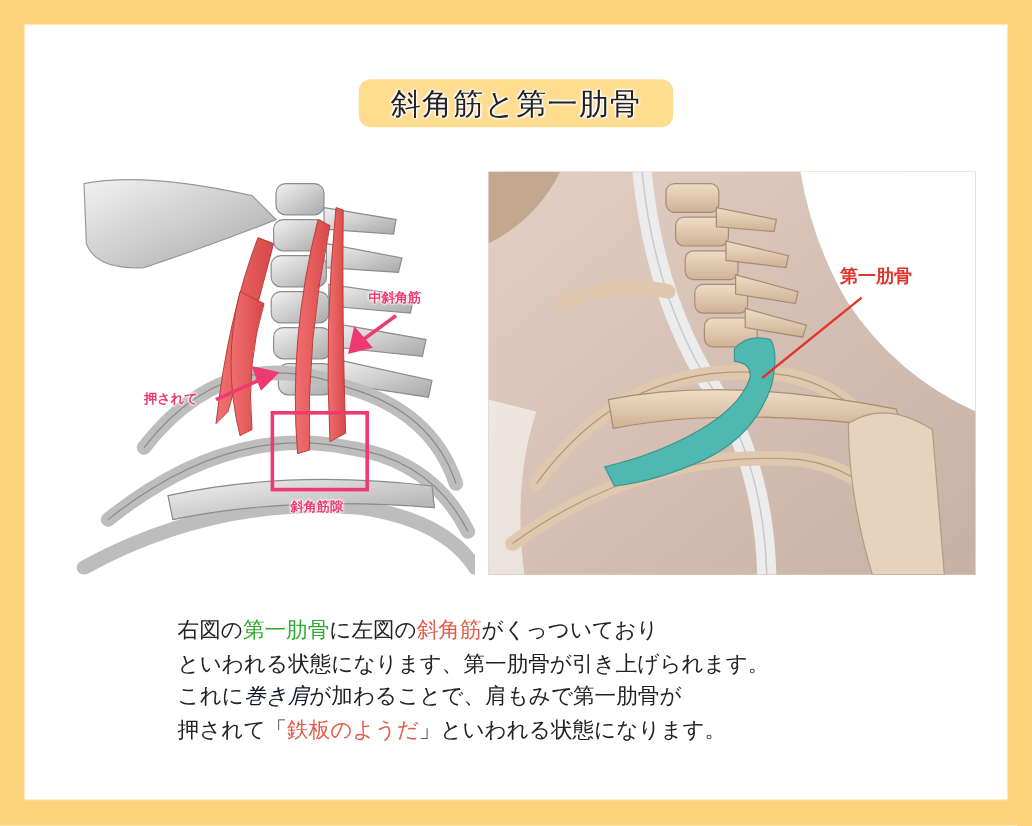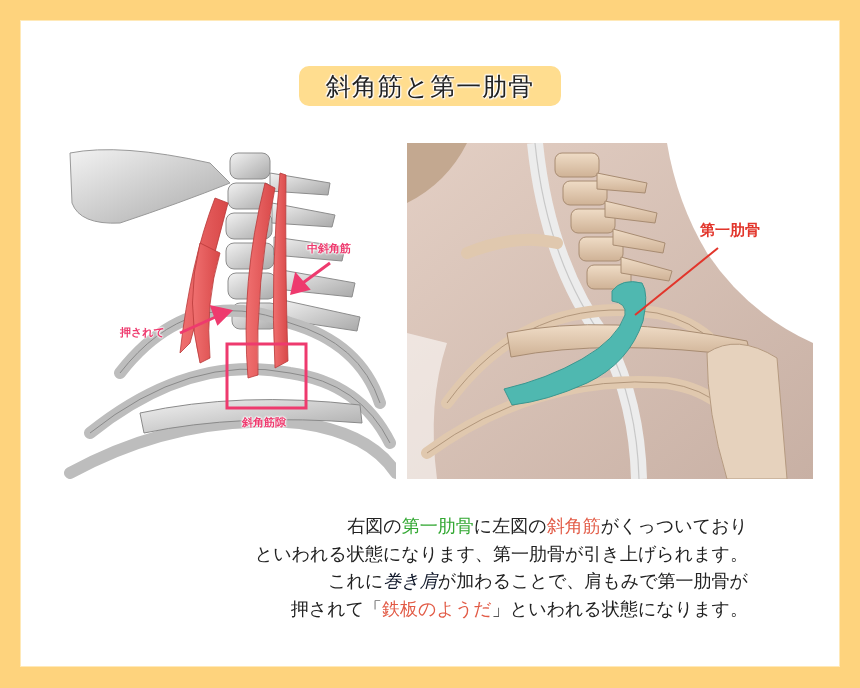--- a/index.html
+++ b/index.html
@@ -30,21 +30,21 @@
     .lbl { position: absolute; font-weight: bold; white-space: nowrap; }
     .lbl-pink {
       color: #ee3a6e; font-size: 11px;
       text-shadow: 0 0 2px #fff, 0 0 2px #fff, 0 0 2px #fff, 0 0 3px #fff;
     }
     .lbl-red { color: #e2352b; font-size: 15px; }
     .body-text {
       position: absolute; left: 148px; top: 512px; width: 600px;
       font-size: 18px; line-height: 27.5px; color: #222;
     }
-    .body-text p { white-space: nowrap; text-align: right; }
+    .body-text p { white-space: nowrap; }
     .hl-green { color: #33a833; }
     .hl-red { color: #e25a45; }
     .hl-blue { color: #0f172a; font-style: italic; }
   </style>
 </head>
 <body>
 
 <div class="card"></div>
 
 <div class="title-pill">

